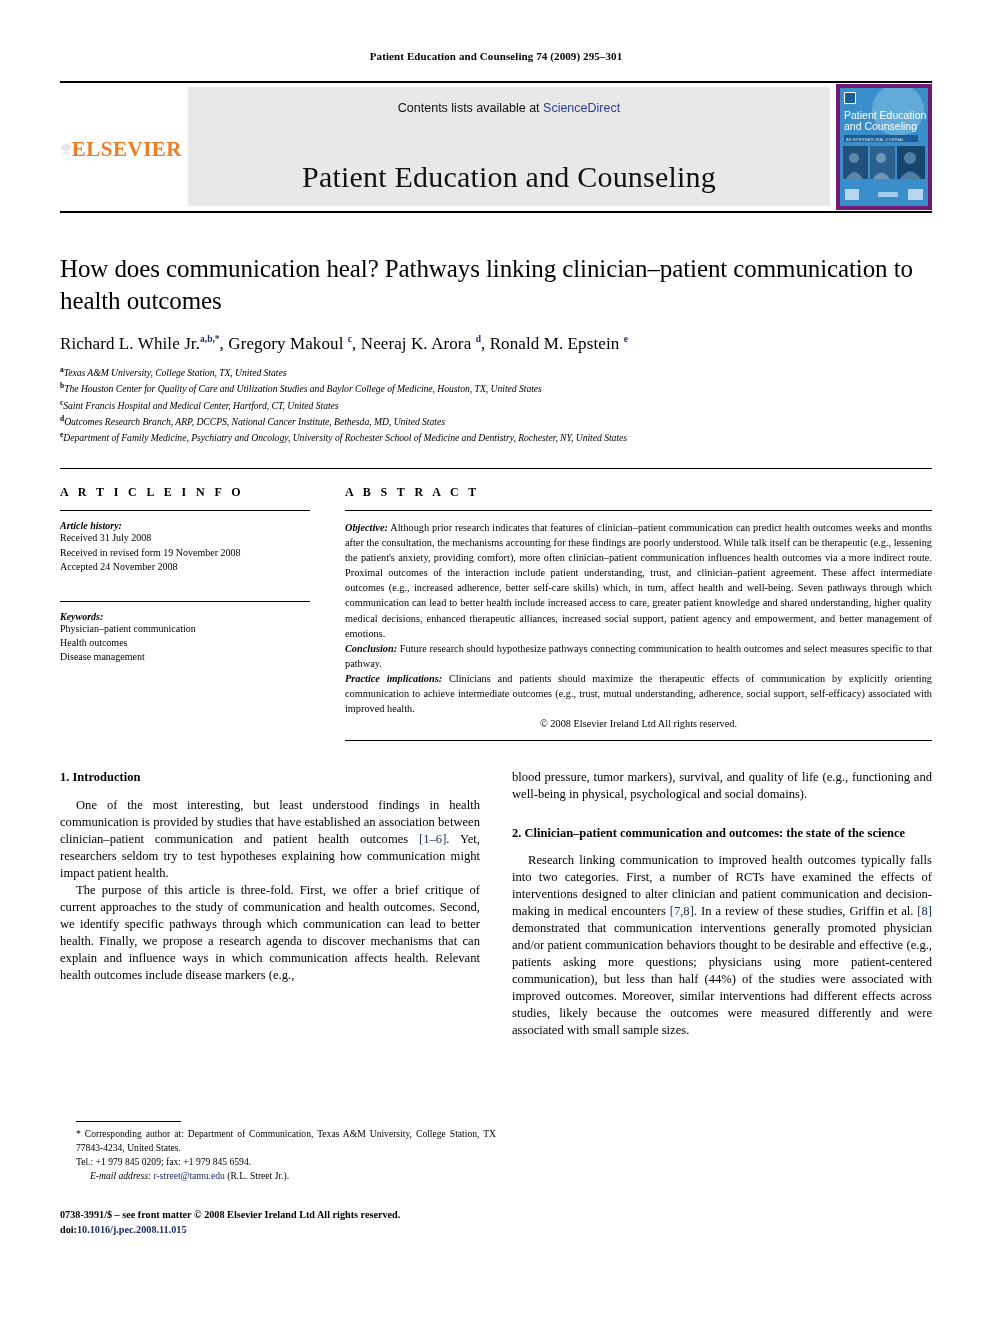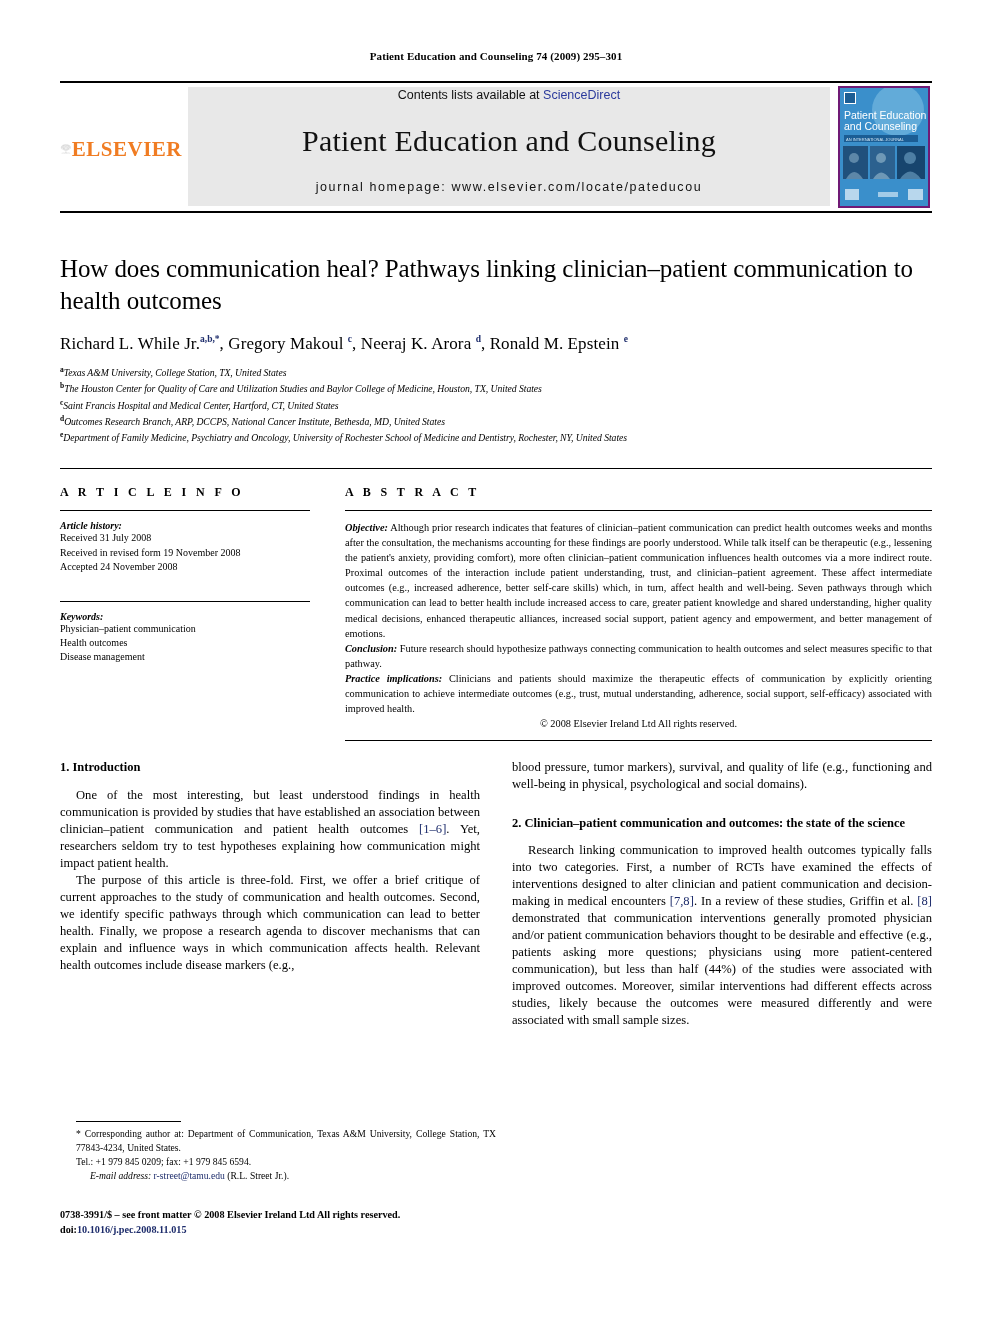--- a/index.html
+++ b/index.html
@@ -62,21 +62,21 @@
     line-height: 1;
     margin-top: 1px;
   }
   .banner-center {
     flex: 1 1 auto;
     background: #e8e8e8;
     display: flex;
     flex-direction: column;
     justify-content: space-between;
     align-items: center;
-    padding: 1px 0 12px 0;
+    padding: 14px 0 12px 0;
     box-sizing: border-box;
     margin: 4px 6px 5px 6px;
   }
   .contents-line {
     font-family: "Liberation Sans", sans-serif;
     font-size: 12.5px;
     color: #111;
   }
   .contents-line .sd {
     color: #2b3a9c;
@@ -96,21 +96,21 @@
   .banner-cover {
     width: 96px;
     flex: 0 0 96px;
     display: flex;
     align-items: center;
     justify-content: center;
   }
   .cover-thumb {
     width: 88px;
     height: 118px;
-    border: 2px solid #701a75;
+    border: 4px solid #701a75;
     position: relative;
     overflow: hidden;
     background: #84cc16;
   }
 
   
   .title-block {
     padding-top: 40px;
   }
   h1.art-title {
@@ -210,21 +210,21 @@
     font-size: 10.3px;
   }
   .abs-rule-bottom {
     border-top: 1px solid #000;
     margin-top: 11px;
   }
 
   
   .body-cols {
     display: flex;
-    margin-top: 18px;
+    margin-top: 28px;
   }
   .bcol {
     width: 420px;
     flex: 0 0 420px;
     position: relative;
   }
   .bcol.left { margin-right: 32px; }
   h2.sec {
     font-family: "Liberation Serif", serif;
     font-weight: bold;
@@ -320,21 +320,20 @@
         </g>
       </svg>
       <div class="elsevier-word">ELSEVIER</div>
     </div>
 
     <div class="banner-center">
       <div class="contents-line">
         <span>Contents lists available at </span><span class="sd">ScienceDirect</span>
       </div>
       <div class="journal-title">Patient Education and Counseling</div>
-      <div class="homepage-line">journal homepage: www.elsevier.com/locate/pateducou</div>
     </div>
 
     <div class="banner-cover">
       <div class="cover-thumb">
         <svg width="88" height="118" viewBox="0 0 88 118">
           <rect x="0" y="0" width="88" height="118" fill="#3a8fcb"></rect>
           <circle cx="58" cy="22" r="26" fill="#62abd9"></circle>
           <rect x="4" y="4" width="12" height="12" fill="#ffffff"></rect>
           <rect x="5" y="5" width="10" height="10" fill="#1b5d94"></rect>
           <text x="4" y="31" font-family="Liberation Sans, sans-serif" font-size="10.5" fill="#ffffff">Patient Education</text>

